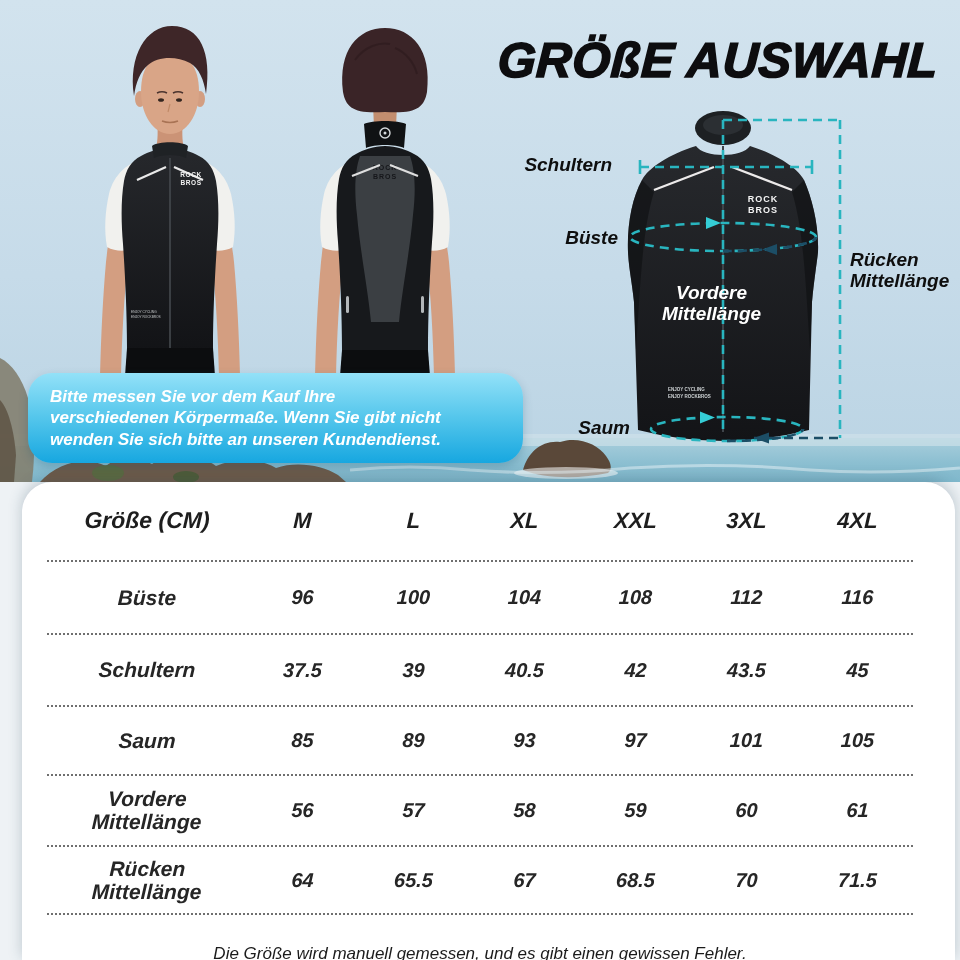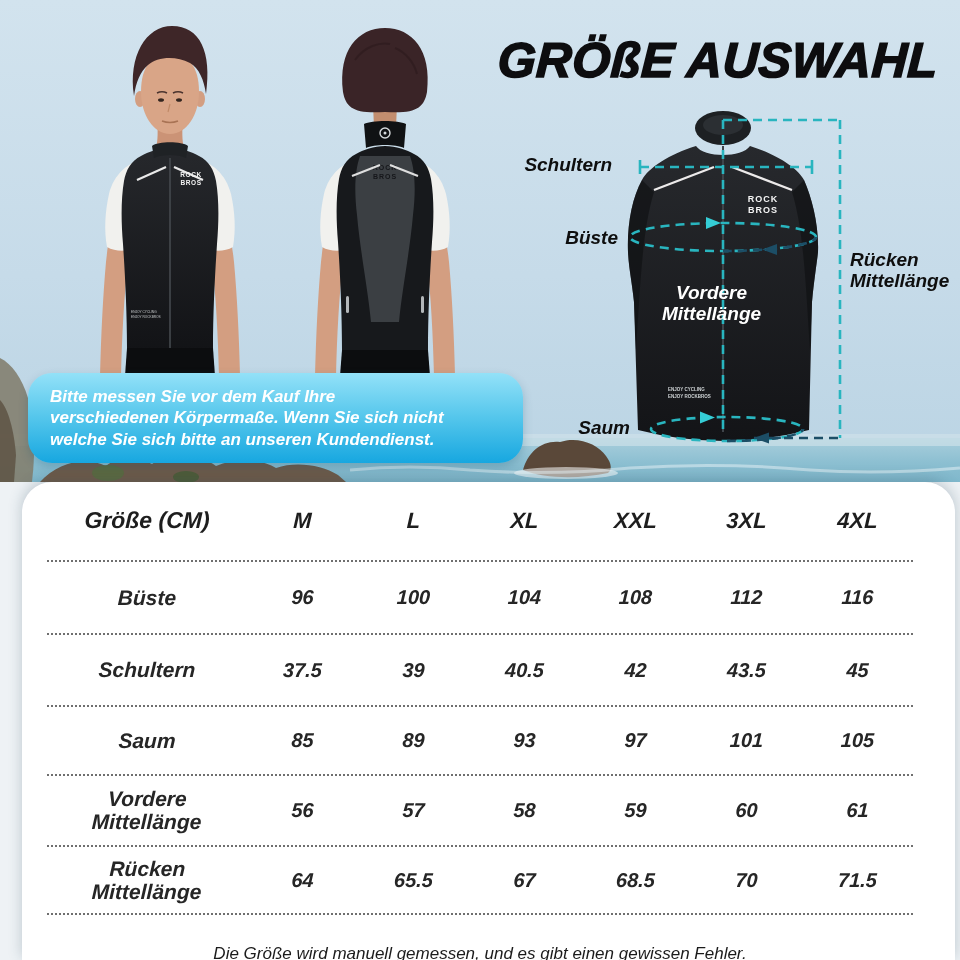--- a/index.html
+++ b/index.html
@@ -213,22 +213,22 @@
     <div>Mittellänge</div>
   </div>
   <div class="diag-label white" style="left:649px;top:283px;width:125px;">
     <div>Vordere</div>
     <div>Mittellänge</div>
   </div>
   <div class="diag-label right" style="left:550px;top:418px;width:80px;">Saum</div>
 
   <div class="notice">
     <div>Bitte messen Sie vor dem Kauf Ihre</div>
-    <div>verschiedenen Körpermaße. Wenn Sie sich nicht</div>
-    <div>welche Sie sich bitte an unseren Kundendienst.</div>
+    <div>verschiedenen Körpermaße. Wenn Sie gibt nicht</div>
+    <div>wenden Sie sich bitte an unseren Kundendienst.</div>
   </div>
 
   <div class="panel">
     <div class="size-table">
 
       <div class="t-row t-head">
         <div class="t-cell t-label">Größe (CM)</div>
         <div class="t-cell">M</div>
         <div class="t-cell">L</div>
         <div class="t-cell">XL</div>

